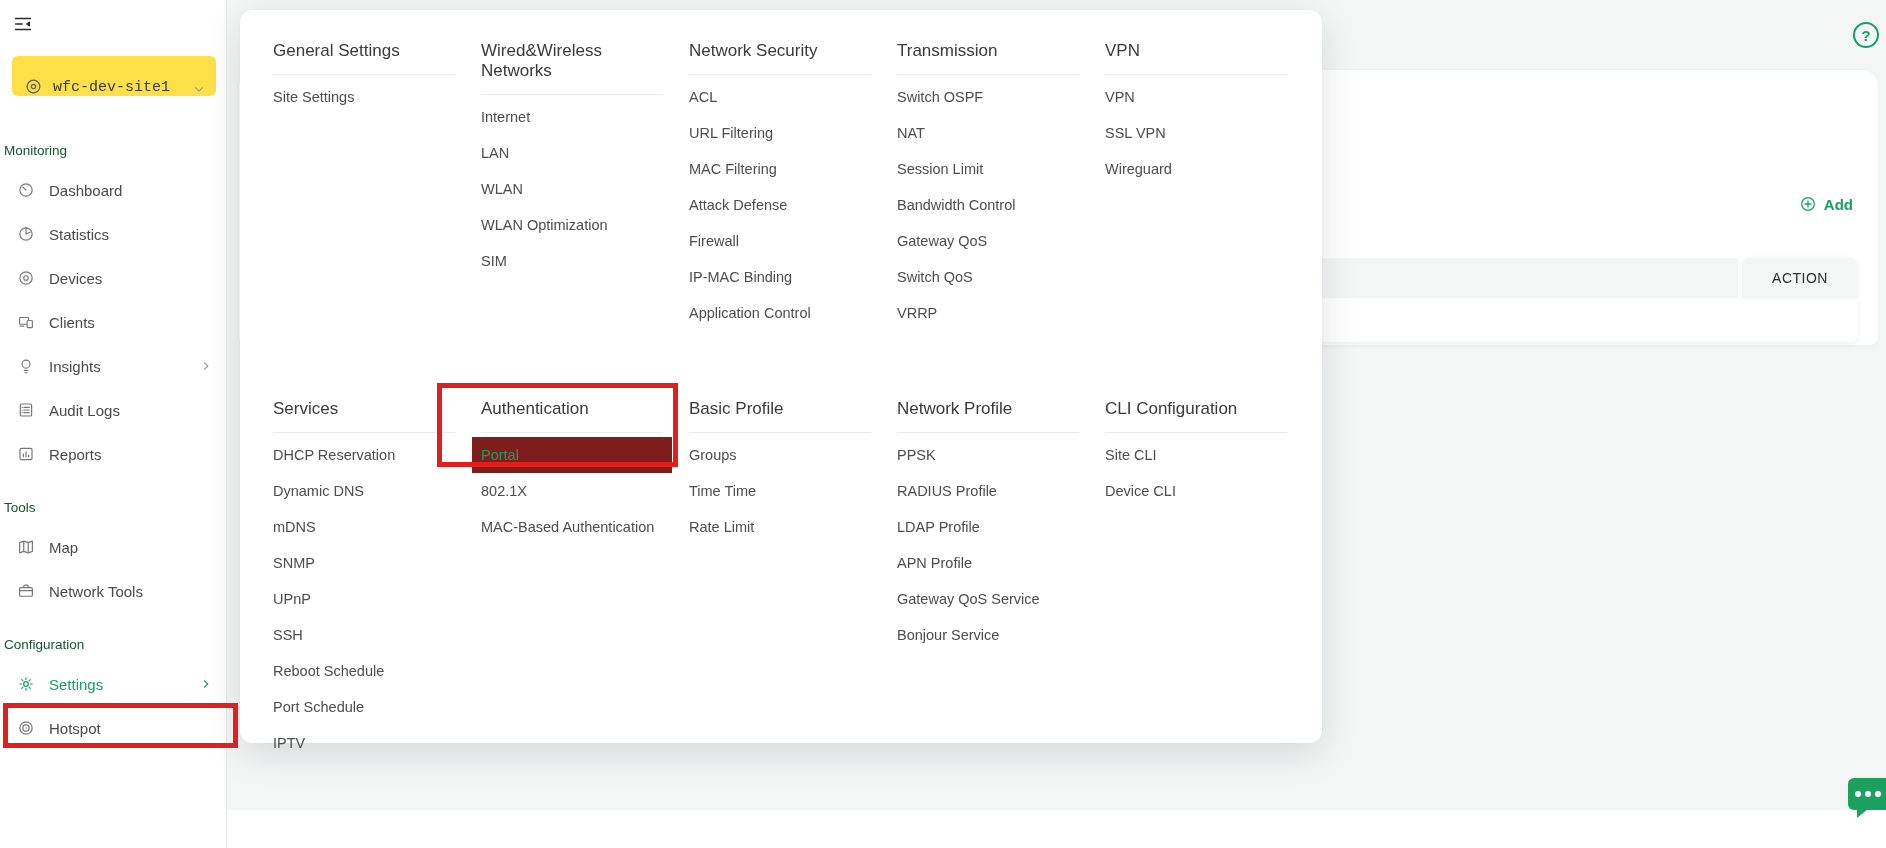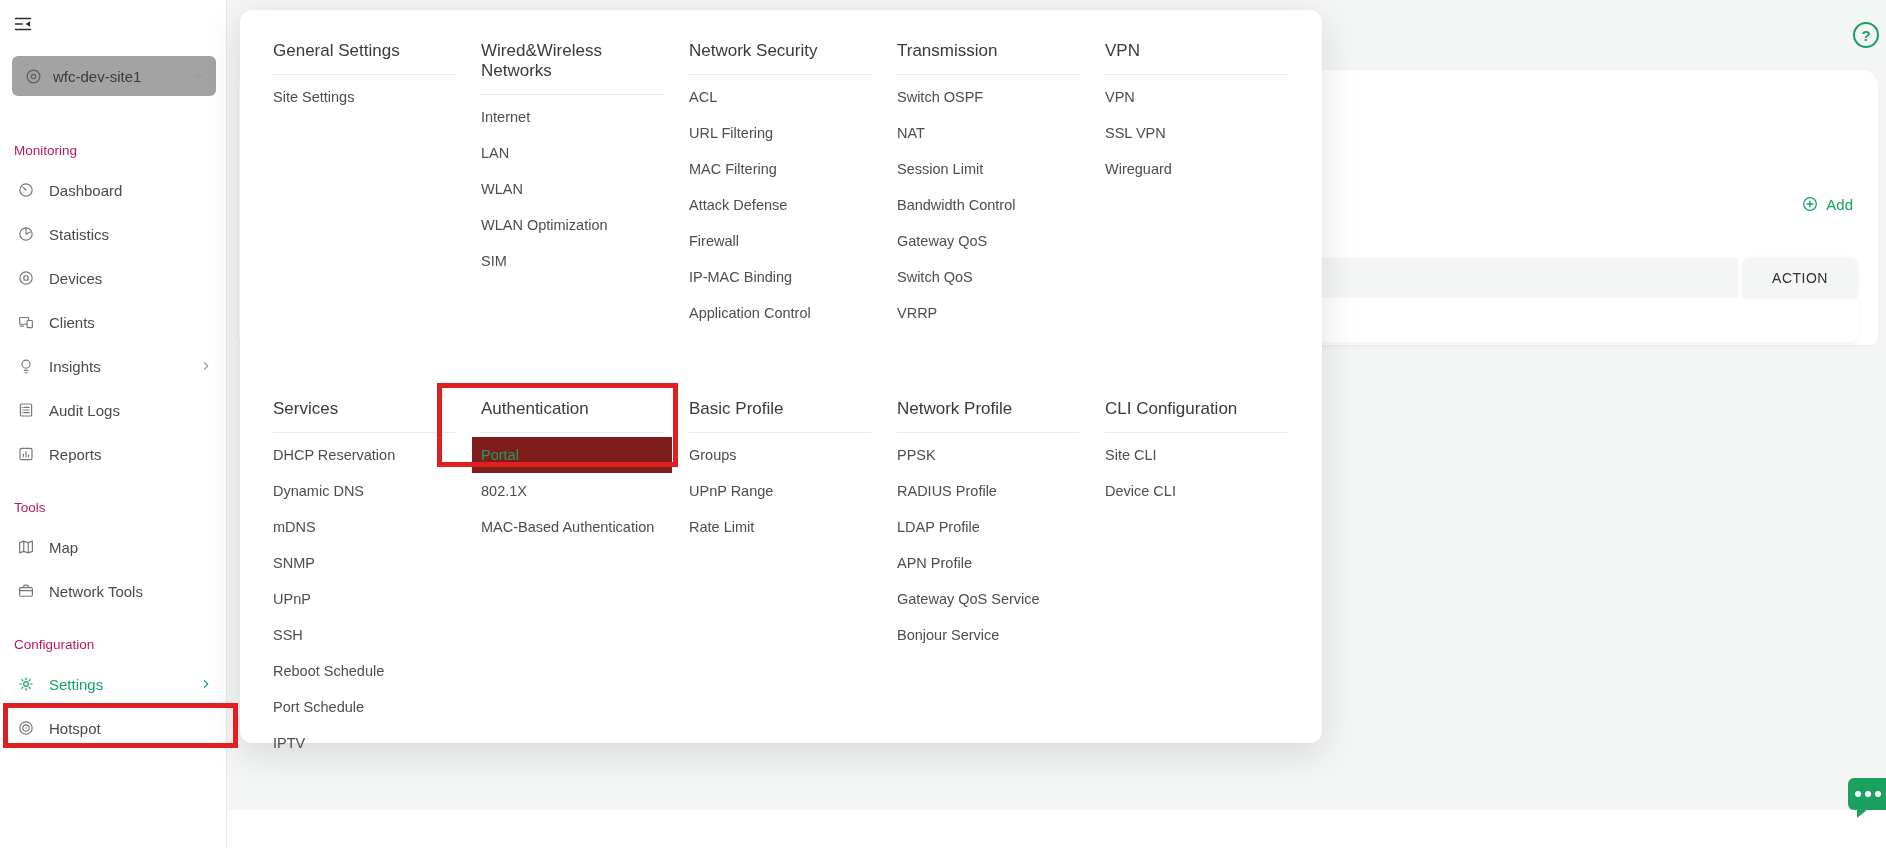--- a/index.html
+++ b/index.html
@@ -4,43 +4,43 @@
 <style>
   * { margin:0; padding:0; box-sizing:border-box; }
   html,body { width:1886px; height:848px; overflow:hidden; background:#ffffff;
               font-family:"Liberation Sans","DejaVu Sans",sans-serif; }
   .page { position:relative; width:1886px; height:848px; background:#fff; }
 
   
   .sidebar { position:absolute; left:0; top:0; width:227px; height:848px;
              background:#fff; border-right:1px solid #e9e9e9; z-index:5; }
   .collapse-row { height:48px; padding:14px 0 0 13px; }
-  .site-pill { margin:8px 10px 0 12px; height:40px; background:#a3a3a3; border-radius:6px;
-               display:flex; align-items:center; padding:0 10px 0 12px; cursor:pointer; }
+  .site-pill { margin:8px 10px 0 12px; height:40px; background:#fde047; border-radius:6px;
+               display:flex; align-items:flex-end; padding:0 10px 0 12px; cursor:pointer;font-family:Liberation Mono, monospace; }
   .site-pill .site-label { font-size:15px; color:#3b3b3b; margin-left:10px; flex:1; }
-  .section-label { margin:24px 0 10px 14px; font-size:13.5px; color:#be185d; }
+  .section-label { margin:24px 0 10px 4px; font-size:13.5px; color:#14532d; }
   .section-label.first { margin-top:47px; }
   .nav-item { height:44px; display:flex; align-items:center; padding:0 14px 0 17px;
               cursor:pointer; }
   .nav-item .nav-icon { width:18px; height:18px; display:flex; }
   .nav-item .nav-label { font-size:15px; color:#4a4a4a; margin-left:14px; }
   .nav-item .nav-chevron { margin-left:auto; display:flex; }
   .nav-item.active .nav-label { color:#16a163; }
 
   
   .main { position:absolute; left:227px; top:0; right:0; height:810px; background:#f4f5f5; }
   .help-btn { position:absolute; top:22px; right:7px; width:26px; height:26px;
               border:2px solid #16a163; border-radius:50%; color:#16a163;
               font-size:15px; font-weight:bold; display:flex; align-items:center;
               justify-content:center; cursor:pointer; background:transparent; }
   .content-card { position:absolute; top:70px; left:12px; right:8px; height:275px;
                   background:#fff; border-radius:16px 16px 8px 8px;
                   box-shadow:0 1px 4px rgba(0,0,0,0.04); }
   .add-row { position:absolute; top:125px; right:25px; display:flex; align-items:center;
-             gap:7px; color:#16a163; font-size:15px; cursor:pointer; }
+             gap:7px; color:#16a163; font-size:15px; cursor:pointer;font-weight:bold; }
   .table { position:absolute; left:20px; right:20px; top:188px; }
   .thead { display:flex; height:40px; column-gap:4px; }
   .th-main { flex:1; background:#f4f5f5; border-radius:8px 0 0 0; }
   .th-action { width:116px; background:#f4f5f5; border-radius:8px 8px 0 0;
                display:flex; align-items:center; justify-content:center;
                font-size:14px; font-weight:normal; color:#2f2f2f; letter-spacing:.5px;
                box-shadow:0 0 5px rgba(0,0,0,0.05); }
   .trow { height:44px; background:#fff; border-radius:0 0 8px 8px;
           box-shadow:0 2px 6px rgba(0,0,0,0.06); }
 
@@ -308,21 +308,21 @@
     <div class="menu-group">
       <div class="mg-title">Authentication</div>
       <div class="menu-item active">Portal</div>
       <div class="menu-item">802.1X</div>
       <div class="menu-item">MAC-Based Authentication</div>
     </div>
 
     <div class="menu-group">
       <div class="mg-title">Basic Profile</div>
       <div class="menu-item">Groups</div>
-      <div class="menu-item">UPnP Range</div>
+      <div class="menu-item">Time Time</div>
       <div class="menu-item">Rate Limit</div>
     </div>
 
     <div class="menu-group">
       <div class="mg-title">Network Profile</div>
       <div class="menu-item">PPSK</div>
       <div class="menu-item">RADIUS Profile</div>
       <div class="menu-item">LDAP Profile</div>
       <div class="menu-item">APN Profile</div>
       <div class="menu-item">Gateway QoS Service</div>

